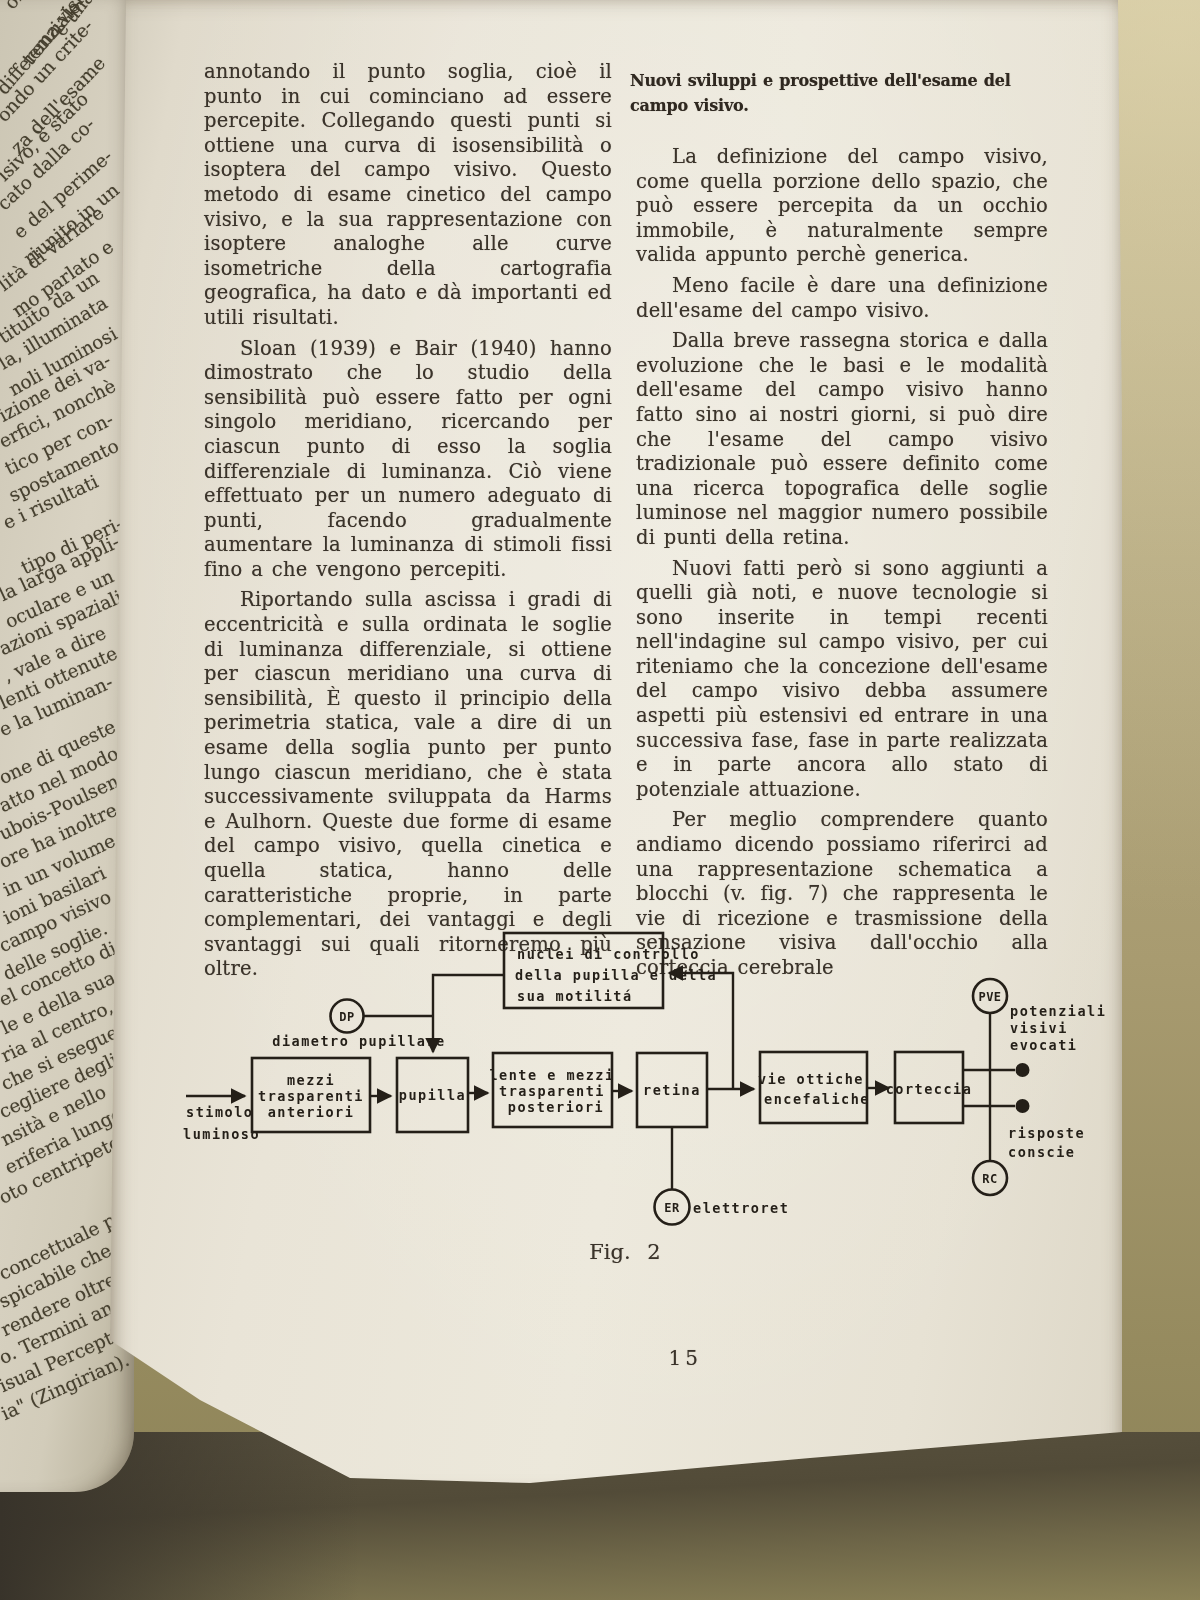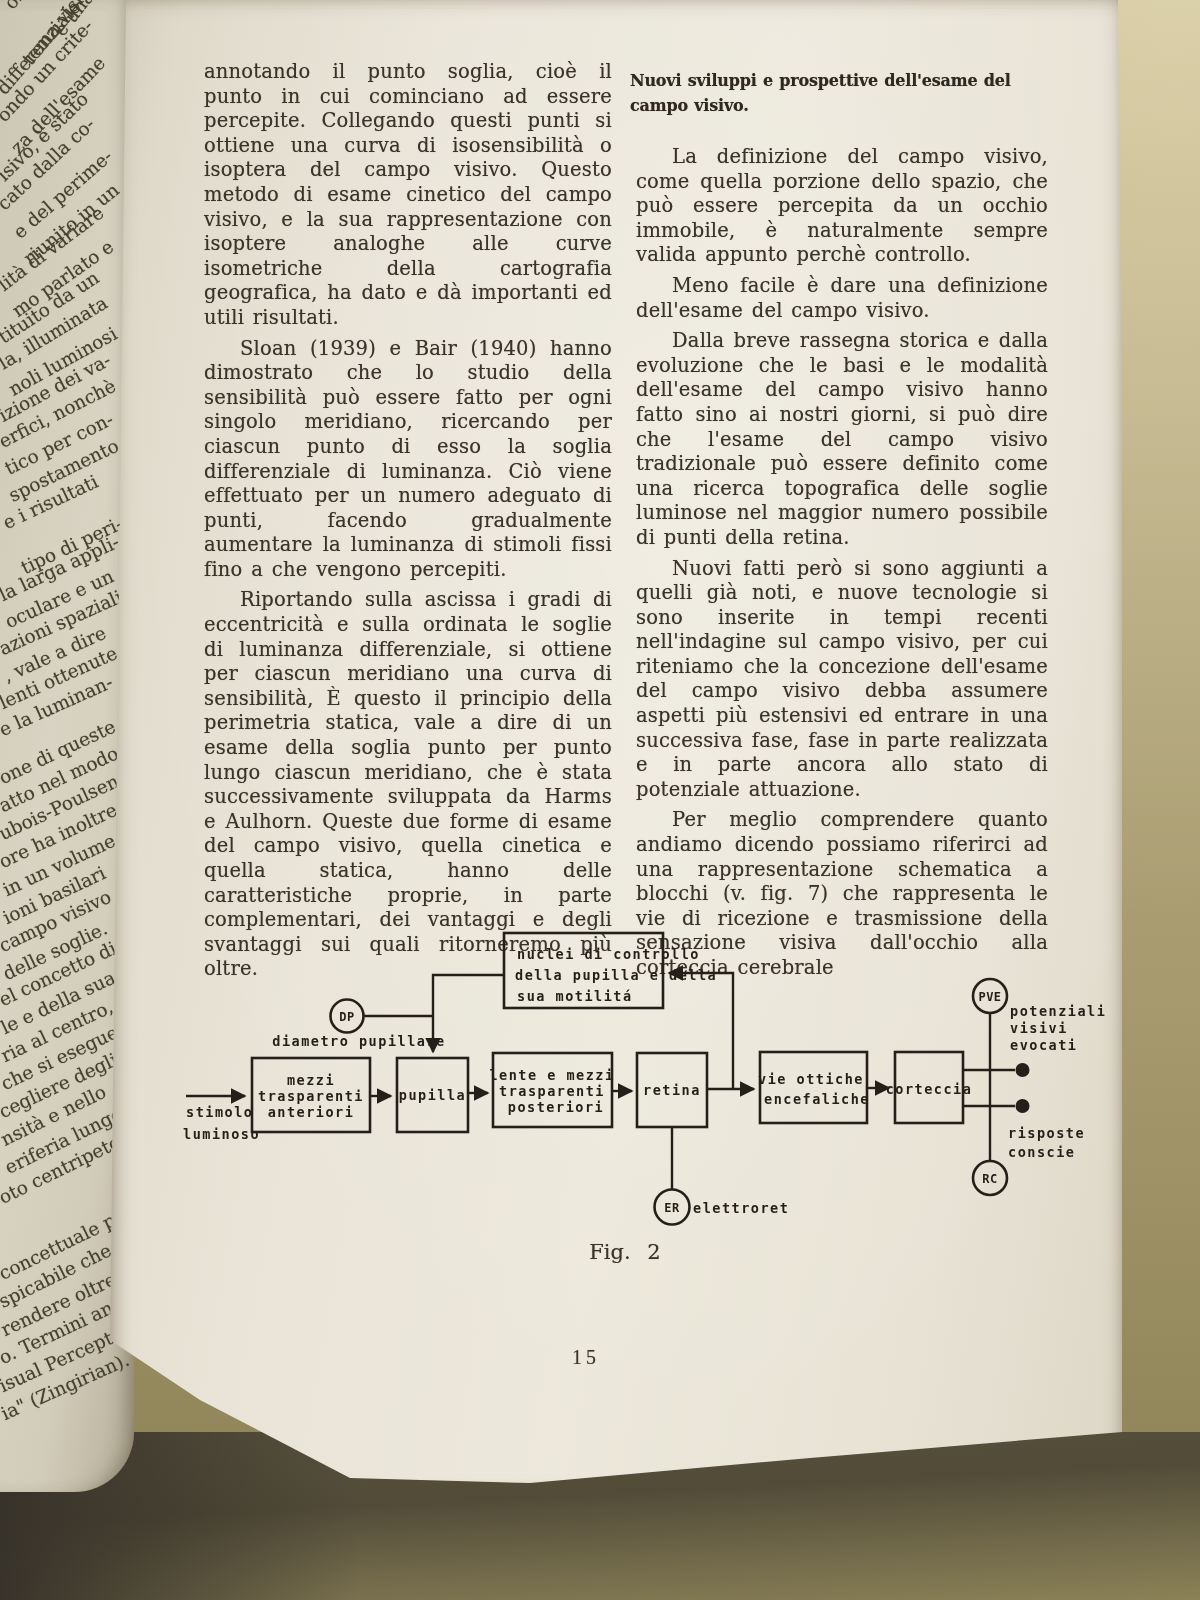--- a/index.html
+++ b/index.html
@@ -64,22 +64,22 @@
   .dln{stroke:#241f18;stroke-width:2.4;fill:none;}
   .dbx{stroke:#241f18;stroke-width:2.6;fill:none;}
   .dt{font-family:"DejaVu Sans Mono",monospace;font-weight:700;font-size:13.5px;fill:#241f18;letter-spacing:1.5px;}
   .dtc{text-anchor:middle;}
   .dts{font-size:12px;letter-spacing:.5px;text-anchor:middle;}
   .fig-caption{
     position:absolute;left:450px;top:1240px;width:130px;text-align:center;
     font-size:21px;color:#3a332a;word-spacing:10px;text-shadow:0 0 .7px rgba(60,50,40,.5);
   }
   .page-number{
-    position:absolute;left:462px;top:1346px;width:130px;text-align:left;
-    font-size:20px;color:#3a332a;letter-spacing:4px;text-shadow:0 0 .7px rgba(60,50,40,.5);font-family:Liberation Serif, serif;
+    position:absolute;left:462px;top:1346px;width:130px;text-align:right;
+    font-size:20px;color:#3a332a;letter-spacing:4px;text-shadow:0 0 .7px rgba(60,50,40,.5);
   }
 </style>
 </head>
 <body>
 
 <div class="photo">
 
   <div class="under-shadow"></div>
 
   <div class="left-page">
@@ -139,21 +139,21 @@
   <div class="page">
 
     <div class="col col-left">
       <p class="noindent">annotando il punto soglia, cioè il punto in cui cominciano ad essere percepite. Collegando questi punti si ottiene una curva di isosensibilità o isoptera del campo visivo. Questo metodo di esame cinetico del campo visivo, e la sua rappresentazione con isoptere analoghe alle curve isometriche della cartografia geografica, ha dato e dà importanti ed utili risultati.</p>
       <p>Sloan (1939) e Bair (1940) hanno dimostrato che lo studio della sensibilità può essere fatto per ogni singolo meridiano, ricercando per ciascun punto di esso la soglia differenziale di luminanza. Ciò viene effettuato per un numero adeguato di punti, facendo gradualmente aumentare la luminanza di stimoli fissi fino a che vengono percepiti.</p>
       <p>Riportando sulla ascissa i gradi di eccentricità e sulla ordinata le soglie di luminanza differenziale, si ottiene per ciascun meridiano una curva di sensibilità, È questo il principio della perimetria statica, vale a dire di un esame della soglia punto per punto lungo ciascun meridiano, che è stata successivamente sviluppata da Harms e Aulhorn. Queste due forme di esame del campo visivo, quella cinetica e quella statica, hanno delle caratteristiche proprie, in parte complementari, dei vantaggi e degli svantaggi sui quali ritorneremo più oltre.</p>
     </div>
 
     <div class="col col-right">
       <h2>Nuovi sviluppi e prospettive dell'esame del campo visivo.</h2>
-      <p>La definizione del campo visivo, come quella porzione dello spazio, che può essere percepita da un occhio immobile, è naturalmente sempre valida appunto perchè controllo.</p>
+      <p>La definizione del campo visivo, come quella porzione dello spazio, che può essere percepita da un occhio immobile, è naturalmente sempre valida appunto perchè generica.</p>
       <p>Meno facile è dare una definizione dell'esame del campo visivo.</p>
       <p>Dalla breve rassegna storica e dalla evoluzione che le basi e le modalità dell'esame del campo visivo hanno fatto sino ai nostri giorni, si può dire che l'esame del campo visivo tradizionale può essere definito come una ricerca topografica delle soglie luminose nel maggior numero possibile di punti della retina.</p>
       <p>Nuovi fatti però si sono aggiunti a quelli già noti, e nuove tecnologie si sono inserite in tempi recenti nell'indagine sul campo visivo, per cui riteniamo che la concezione dell'esame del campo visivo debba assumere aspetti più estensivi ed entrare in una successiva fase, fase in parte realizzata e in parte ancora allo stato di potenziale attuazione.</p>
       <p>Per meglio comprendere quanto andiamo dicendo possiamo riferirci ad una rappresentazione schematica a blocchi (v. fig. 7) che rappresenta le vie di ricezione e trasmissione della sensazione visiva dall'occhio alla corteccia cerebrale</p>
     </div>
 
     <svg class="figure" width="982" height="348" viewBox="138 896 982 348">
       <defs>
         <marker id="arr" viewBox="0 0 10 10" refX="9" refY="5" markerWidth="6.5" markerHeight="6.5" orient="auto-start-reverse">
           <path d="M0,0L10,5L0,10z" fill="#241f18"></path>

